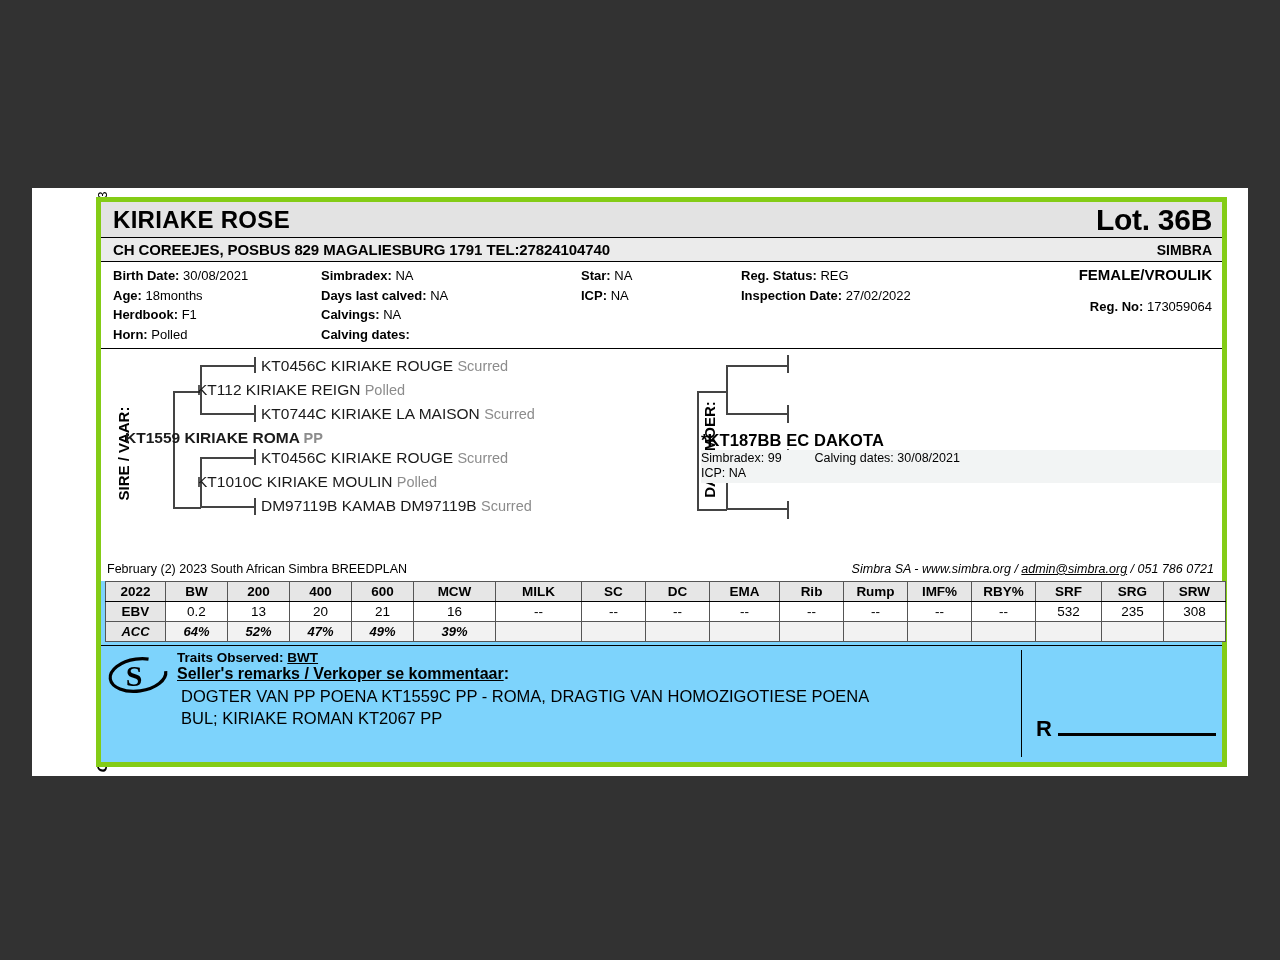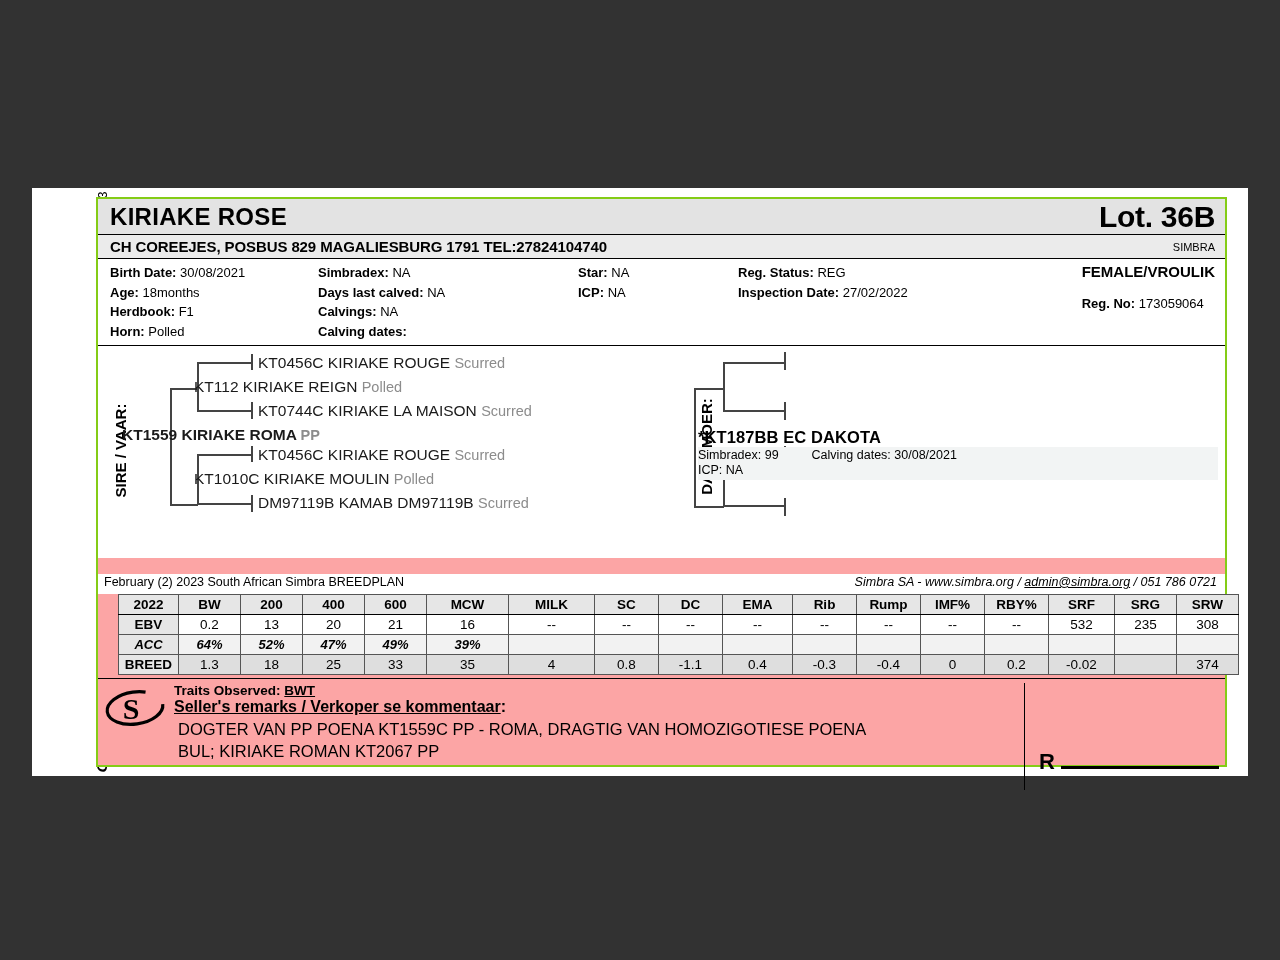--- a/index.html
+++ b/index.html
@@ -55,23 +55,23 @@
     color: #000;
   }
 
   
   #frame {
     position: absolute;
     left: 64px;
     top: 9px;
     width: 1131px;
     height: 570px;
-    border: 2px solid #84cc16;
+    border: 5px solid #84cc16;
     box-sizing: border-box;
-    background: #fca5a5;
+    background: #7dd3fc;
   }
 
   
   .band-title {
     height: 36px;
     background: #e3e3e3;
     border-bottom: 1.5px solid #000;
     display: flex;
     align-items: center;
     position: relative;
@@ -112,43 +112,43 @@
   .addr-text {
     position: absolute;
     left: 12px;
     font-size: 15px;
     font-weight: bold;
     letter-spacing: -.1px;
   }
   .breed-text {
     position: absolute;
     right: 10px;
-    font-size: 11px;
-    font-weight: normal;
+    font-size: 14px;
+    font-weight: bold;
   }
 
   
   #info {
     position: relative;
     height: 86px;
     border-bottom: 1.5px solid #000;
     background: #fff;
   }
   .info-col { position: absolute; top: 4px; }
   .info-line {
     font-size: 13px;
     line-height: 19.5px;
     white-space: nowrap;
   }
   .info-line b { font-weight: bold; }
   .c1 { left: 12px; }
   .c2 { left: 220px; }
   .c3 { left: 480px; }
   .c4 { left: 640px; }
-  .c5 { right: 10px; text-align: left; }
+  .c5 { right: 10px; text-align: right; }
   .sex-text { font-size: 15px; font-weight: bold; }
   .regno-text { font-size: 13px; font-weight: bold; margin-top: 16px; }
   .regno-text span { font-weight: normal; }
 
   
   #ped {
     position: relative;
     height: 212px;
     background: #fff;
   }
@@ -202,39 +202,38 @@
     line-height: 15px;
     white-space: nowrap;
   }
   .dam-info-line .gap { display: inline-block; width: 26px; }
 
   
   #bp-strip {
     position: relative;
     height: 20px;
     background: #fff;
-    margin-top: 16px;
   }
   .bp-left {
     position: absolute;
     left: 6px; top: 1px;
     font-size: 12.5px;
   }
   .bp-right {
     position: absolute;
     right: 8px; top: 1px;
     font-size: 12.5px;
     font-style: italic;
   }
   .bp-right u { text-decoration: underline; }
 
   
   #ebv-wrap {
     position: relative;
-    padding: 0 20px;
+    padding: 0 4px;
   }
   table.ebv {
     border-collapse: collapse;
     width: 1119px;
     table-layout: fixed;
     border: 1.8px solid #000;
   }
   table.ebv td {
     border: 1px solid #555;
     text-align: center;
@@ -582,39 +581,20 @@
               <td></td>
               <td></td>
               <td></td>
               <td></td>
               <td></td>
               <td></td>
               <td></td>
               <td></td>
               <td></td>
             </tr>
-            <tr class="breed-row">
-              <td class="rowlab">BREED</td>
-              <td>1.3</td>
-              <td>18</td>
-              <td>25</td>
-              <td>33</td>
-              <td>35</td>
-              <td>4</td>
-              <td>0.8</td>
-              <td>-1.1</td>
-              <td>0.4</td>
-              <td>-0.3</td>
-              <td>-0.4</td>
-              <td>0</td>
-              <td>0.2</td>
-              <td>-0.02</td>
-              <td></td>
-              <td>374</td>
-            </tr>
           </tbody>
       </table>
     </div>
 
     <div id="remarks">
       <svg id="logo-s" viewBox="0 0 64 42">
         <ellipse cx="31" cy="21" rx="28" ry="16" fill="none" stroke="#000" stroke-width="3.2" stroke-dasharray="118 30" transform="rotate(-8 31 21)"></ellipse>
         <text x="27" y="32" font-family="Liberation Serif, serif" font-size="30" font-weight="bold" text-anchor="middle" fill="#000">S</text>
       </svg>
 

